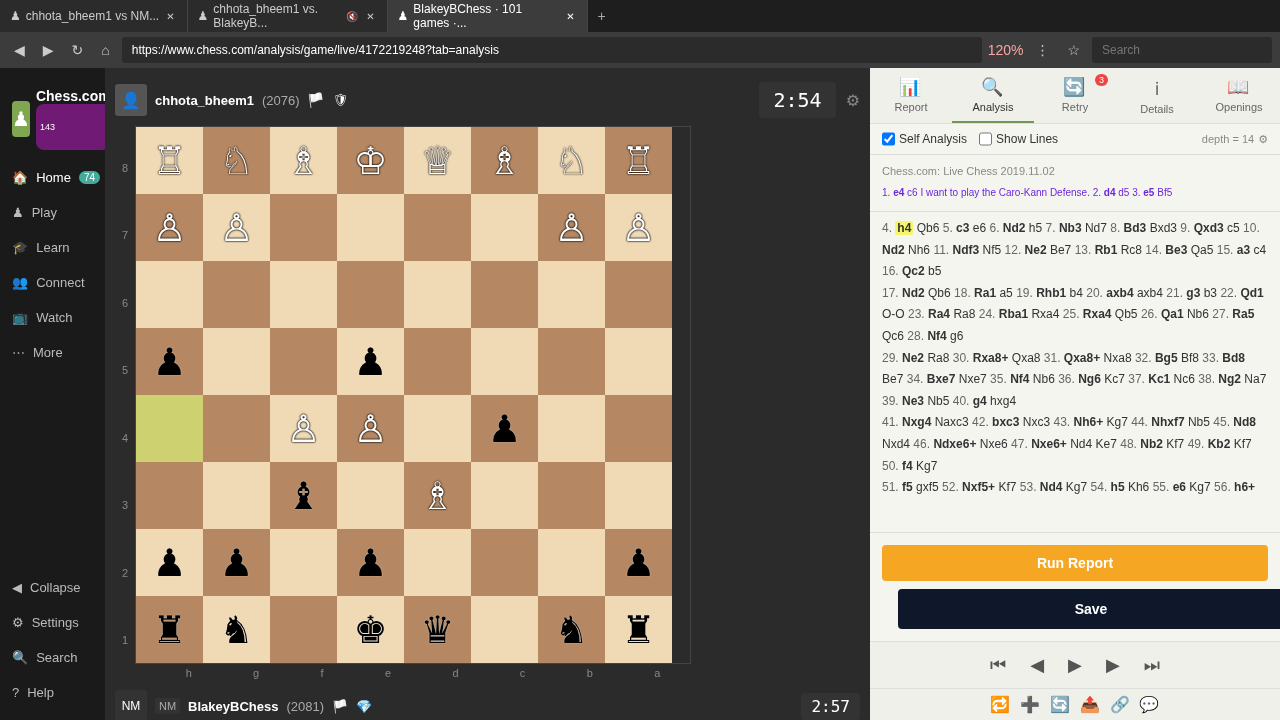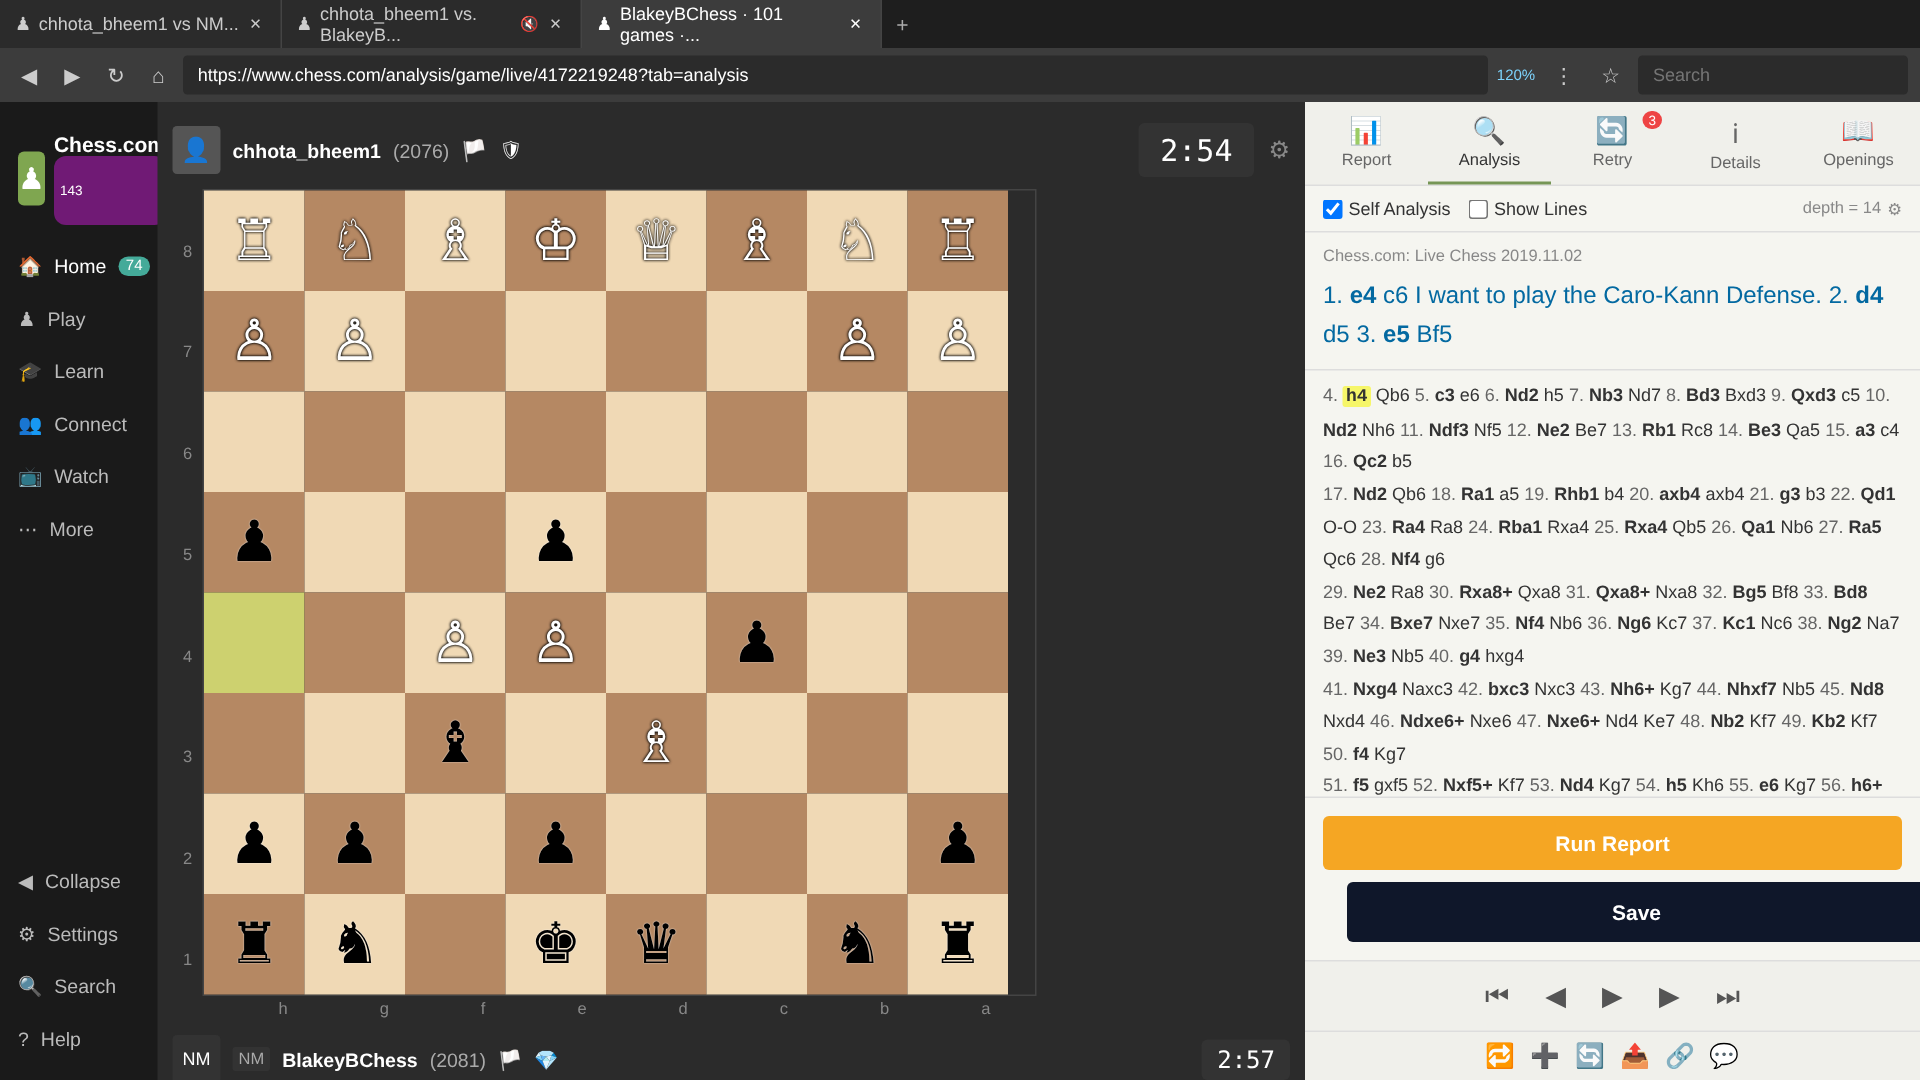--- a/index.html
+++ b/index.html
@@ -52,31 +52,31 @@
     .player2-info { display: flex; align-items: center; gap: 8px; font-size: 13px; }
 
     
     .analysis-panel { width: 410px; background: #f5f5f0; color: #333; display: flex; flex-direction: column; }
     .panel-tabs { display: flex; border-bottom: 1px solid #ddd; background: #f0f0eb; }
     .panel-tab-icon { font-size: 18px; }
     .panel-tab-badge { background: #e44; color: #fff; font-size: 9px; padding: 1px 4px; border-radius: 8px; position: absolute; top: 6px; right: 8px; }
     .tab-wrap { position: relative; display: flex; flex-direction: column; align-items: center; padding: 8px 14px; cursor: pointer; font-size: 11px; color: #666; gap: 3px; flex: 1; }
 
     .panel-toolbar { display: flex; align-items: center; padding: 8px 12px; border-bottom: 1px solid #ddd; gap: 12px; font-size: 12px; }
-    .checkbox-wrap { display: flex; align-items: center; gap: 4px; cursor: pointer; }
+    .checkbox-wrap { display: flex; gap: 4px; cursor: pointer; }
     .depth-info { margin-left: auto; color: #888; font-size: 11px; display: flex; align-items: center; gap: 4px; }
 
     .panel-game-info { padding: 10px 12px; border-bottom: 1px solid #ddd; font-size: 12px; }
     .game-players { font-size: 13px; font-weight: bold; margin-bottom: 2px; }
     .game-meta { color: #888; font-size: 11px; margin-bottom: 8px; }
 
     .moves-area { flex: 1; overflow-y: auto; padding: 6px 12px; font-size: 12px; line-height: 1.7; color: #333; }
     .move-text { font-size: 12px; line-height: 1.8; }
     .move-num { color: #666; }
-    .move-highlight { background: #f6f669; padding: 0 2px; border-radius: 2px; font-weight: bold; cursor: pointer; font-family: Liberation Mono, monospace; }
+    .move-highlight { background: #f6f669; padding: 0 2px; border-radius: 2px; font-weight: bold; cursor: pointer; }
     .move-link { color: #769656; text-decoration: underline; cursor: pointer; }
     .move-white { font-weight: bold; cursor: pointer; }
     .move-black { cursor: pointer; }
 
     .panel-actions { padding: 12px; display: flex; flex-direction: column; gap: 8px; border-top: 1px solid #ddd; }
     .btn-primary { background: #f5a623; color: #fff; border: none; padding: 10px; border-radius: 4px; font-size: 14px; font-weight: bold; cursor: pointer; width: 100%; }
     .btn-secondary { background: #0f172a; color: #fff; border: none; padding: 12px; border-radius: 4px; font-size: 14px; font-weight: bold; cursor: pointer; width: 100%; margin-left: 16px; }
 
     .nav-controls { display: flex; align-items: center; justify-content: center; padding: 8px; gap: 8px; background: #f0f0eb; border-top: 1px solid #ddd; }
     .nav-ctrl-btn { background: none; border: none; font-size: 18px; cursor: pointer; color: #555; padding: 4px 8px; }
@@ -110,21 +110,21 @@
       <span class="tab-close">✕</span>
     </div>
     <span class="tab-add">+</span>
   </div>
   <div class="nav-bar">
     <button class="nav-btn">◀</button>
     <button class="nav-btn">▶</button>
     <button class="nav-btn">↻</button>
     <button class="nav-btn">⌂</button>
     <input class="address-bar" value="https://www.chess.com/analysis/game/live/4172219248?tab=analysis" style="">
-    <span style="color:#7dd3fc;font-size:10px">120%</span>
+    <span style="color:#fca5a5;font-size:14px">120%</span>
     <button class="nav-btn">⋮</button>
     <button class="nav-btn">☆</button>
     <input class="search-bar" placeholder="Search" style="">
   </div>
 </div>
 
 <div class="main-content">
 
   <div class="sidebar">
     <div class="logo">
@@ -398,21 +398,21 @@
         <span>depth = 14</span>
         <span style="cursor:pointer">⚙</span>
       </div>
     </div>
 
     <div class="panel-game-info">
       <div class="game-meta">
         <span>Chess.com: Live Chess</span>
         <span>2019.11.02</span>
       </div>
-      <div style="font-size:16px;line-height:1.6;color:#0369a1">
+      <div style="font-size:10px;line-height:1.6;color:#6d28d9">
         <span style="cursor:pointer">1. </span>
         <span style="font-weight:bold;cursor:pointer">e4 </span>
         <span style="cursor:pointer">c6 </span>
         <span>I want to play the Caro-Kann Defense.</span>
         <span> 2. </span>
         <span style="font-weight:bold;cursor:pointer">d4 </span>
         <span style="cursor:pointer">d5 </span>
         <span>3. </span>
         <span style="font-weight:bold;cursor:pointer">e5 </span>
         <span style="cursor:pointer">Bf5</span>

